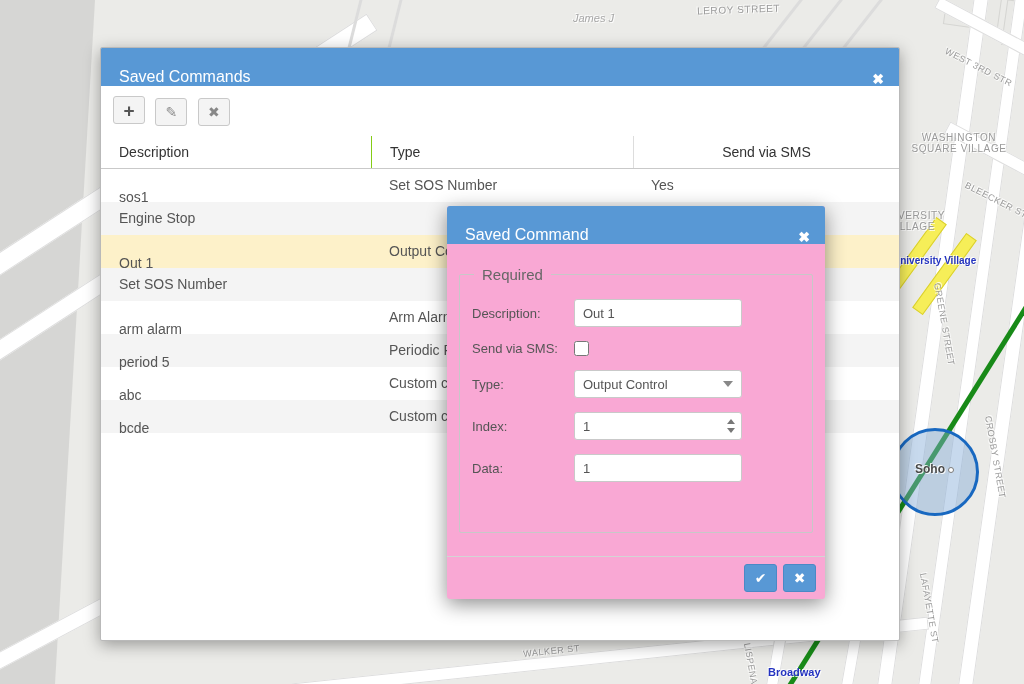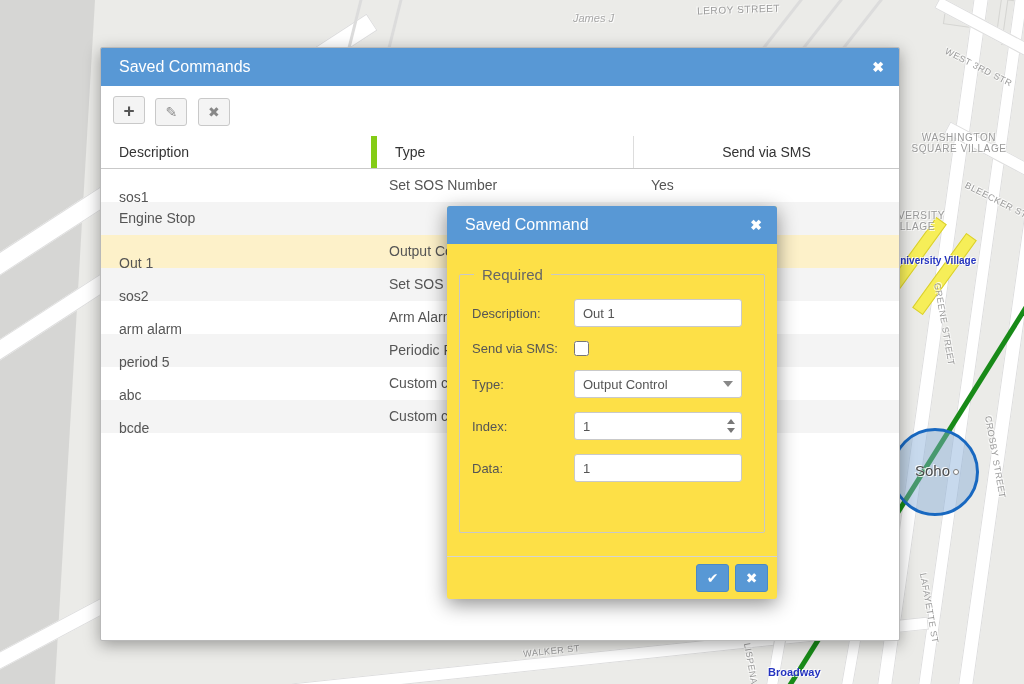--- a/index.html
+++ b/index.html
@@ -12,55 +12,55 @@
   .r { position:absolute; background:#fff; border:1px solid #dedede; }
   .rl { position:absolute; background:#dcdcdc; }
   .bld { position:absolute; background:#e9e9e6; border:1px solid #d5d5d2; }
   .yellow-road { position:absolute; background:#f6ee58; border:1px solid #d9cf2e; }
   .route { position:absolute; background:#188a18; }
   .zone-circle { position:absolute; border-radius:50%; border:3px solid #1868c0; background:rgba(130,170,215,.45); }
   .mlabel { position:absolute; color:#9a9a9a; font-size:9px; letter-spacing:.6px; white-space:nowrap;
     text-shadow:1px 1px 0 rgba(255,255,255,.9), -1px -1px 0 rgba(255,255,255,.9); }
   .mlabel.big { font-size:10px; }
   .mlabel.poi { color:#2433c0; font-weight:bold; font-size:10px; letter-spacing:0; }
-  .mlabel.place { color:#4a4a4a; font-weight:normal; font-size:15px; letter-spacing:0; }
+  .mlabel.place { color:#4a4a4a; font-weight:bold; font-size:12px; letter-spacing:0; }
   .mlabel.italic { font-style:italic; color:#a8a8a8; font-size:11px; letter-spacing:0; }
   .mlabel.wrap { white-space:normal; text-align:center; line-height:11px; }
   .vert { transform:rotate(80deg); transform-origin:0 0; }
   .poi-dot { display:inline-block; width:6px; height:6px; border:1.5px solid #7a7a7a; border-radius:50%;
     background:#fff; margin-left:3px; vertical-align:middle; }
 
   
   .modal { position:absolute; left:100px; top:47px; width:800px; height:594px; background:#fff;
     border:1px solid #b9b9b9; border-radius:2px; box-shadow:0 4px 16px rgba(0,0,0,.35); z-index:10; }
-  .modal-header { height:38px; background:#5898d5; color:#fff; display:flex; align-items:center;
+  .modal-header { height:38px; background:#5898d5; color:#fff; display:flex; align-items:flex-end;
     padding:0 15px 0 18px; border-radius:1px 1px 0 0; }
   .modal-title { font-size:16px; }
   .close-btn { margin-left:auto; font-size:14px; font-weight:bold; cursor:pointer; line-height:1; }
   .toolbar { padding:10px 12px; }
   .tbtn { display:inline-flex; width:32px; height:28px; align-items:center; justify-content:center;
     background:#f4f4f4; border:1px solid #c9c9c9; border-radius:3px; margin-right:6px; color:#888;
     font-size:14px; cursor:pointer; }
   .tbtn .plus { font-size:19px; font-weight:bold; color:#555; line-height:1; }
 
   .grid-head { display:flex; border-bottom:1px solid #c9c9c9; color:#333; font-size:14px; }
   .gh { padding:8px 18px; height:32px; }
   .gh1 { width:270px; }
-  .gh2 { width:262px; border-left:6px solid #84cc16; }
+  .gh2 { width:262px; border-left:1px solid #84cc16; }
   .gh3 { flex:1; border-left:1px solid #ddd;text-align:center; }
   .trow { display:flex; height:33px; align-items:center; font-size:14px; color:#555; cursor:pointer; }
   .rows .trow:nth-child(even) { background:#f4f4f4; }
   .rows .trow.selected { background:#fdf1c9; }
   .td { padding:0 18px; overflow:hidden; white-space:nowrap; }
   .td1 { width:270px;margin-top:24px; }
   .td2 { width:262px; }
   .td3 { flex:1; }
 
   
-  .dialog { position:absolute; left:447px; top:206px; width:330px; height:393px; background:#fde047;
+  .dialog { position:absolute; left:447px; top:206px; width:378px; height:393px; background:#f9a8d4;
     border-radius:3px; box-shadow:0 5px 20px rgba(0,0,0,.45); z-index:20; display:flex; flex-direction:column; }
   .dialog .modal-header { border-radius:3px 3px 0 0; }
   .dialog-body { flex:1; padding:12px 12px 0; }
   fieldset { border:1px solid #c8c8c8; border-radius:2px; margin-top:10px; padding:2px 12px 14px;
     height:267px; }
   legend { color:#666; font-size:15px; padding:0 8px; margin-left:2px; }
   .frow { display:flex; align-items:center; margin-top:14px; }
   .flabel { width:102px; font-size:13px; color:#555; }
   .finput { width:168px; height:28px; border:1px solid #c9c9c9; border-radius:3px; padding:0 8px;
     font-size:13px; color:#555; background:#fff; font-family:"Liberation Sans", sans-serif; }
@@ -158,21 +158,20 @@
     <div class="trow">
       <div class="td td2">Engine Stop</div>
       <div class="td td3"></div>
     </div>
     <div class="trow selected">
       <div class="td td1">Out 1</div>
       <div class="td td2">Output Control</div>
       <div class="td td3"></div>
     </div>
     <div class="trow">
-      <div class="td td1">sos2</div>
       <div class="td td2">Set SOS Number</div>
       <div class="td td3"></div>
     </div>
     <div class="trow">
       <div class="td td1">arm alarm</div>
       <div class="td td2">Arm Alarm</div>
       <div class="td td3"></div>
     </div>
     <div class="trow">
       <div class="td td1">period 5</div>

